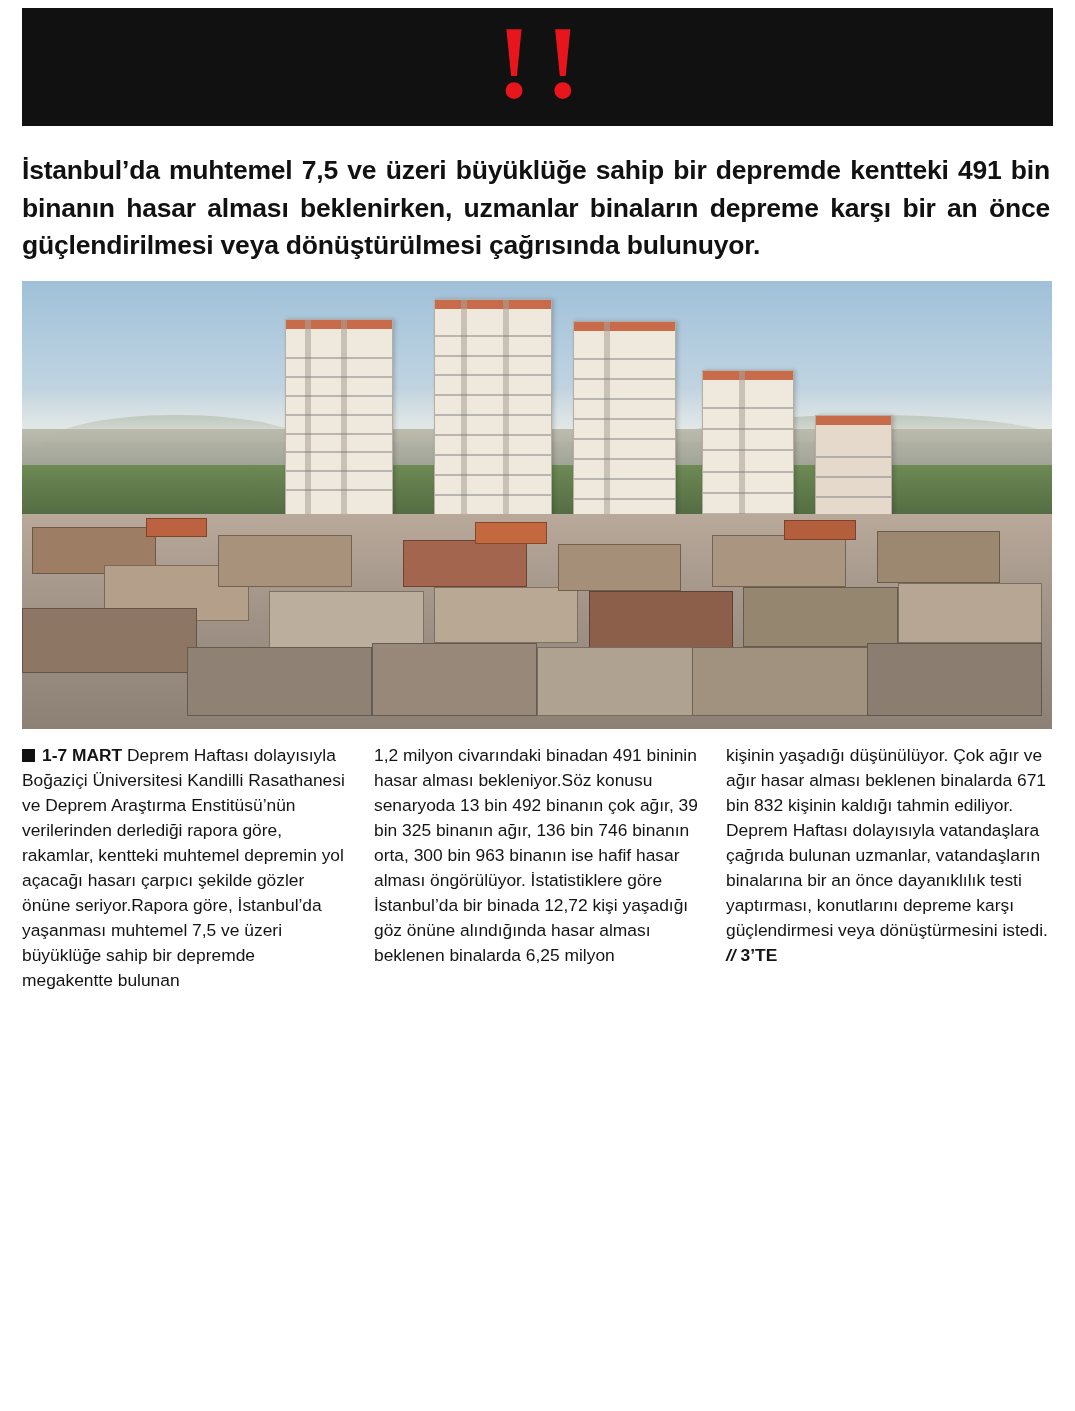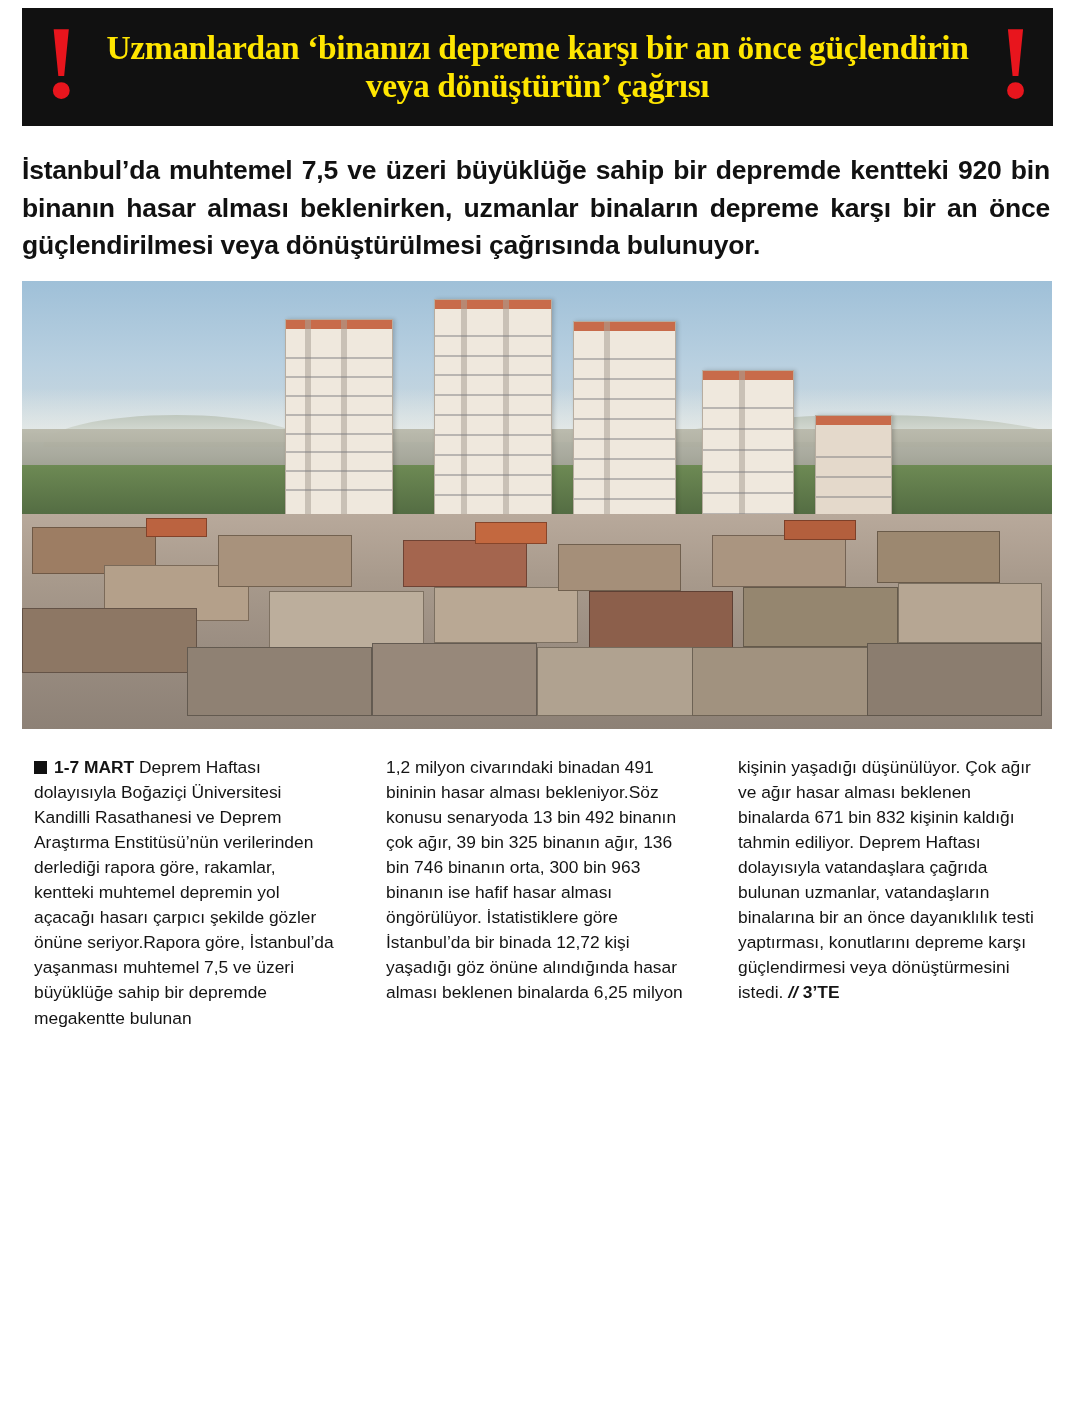--- a/index.html
+++ b/index.html
@@ -193,21 +193,21 @@
     gap: 26px;
     font-family: "Liberation Sans", sans-serif;
     font-size: 17.4px;
     line-height: 1.44;
     color: #141414;
   }
   .col {
     flex: 1 1 0;
     text-align: left;
   }
-  .col p { margin: 12px; }
+  .col p { margin: 0; }
   .lead-square {
     display: inline-block;
     width: 13px;
     height: 13px;
     background: #111111;
     margin-right: 7px;
     position: relative;
     top: 1px;
   }
   .lead-date {
@@ -222,26 +222,25 @@
     font-style: normal;
   }
 </style>
 </head>
 <body>
 
 <div class="page">
 
   <div class="kicker">
     <div class="kicker-bang">!</div>
-    <div class="kicker-text">Uzmanlardan ‘binanızı depreme karşı bir an önce güçlendirin veya dönüştürün’ çağrısı</div>
     <div class="kicker-bang">!</div>
   </div>
 
 
-  <div class="standfirst">İstanbul’da muhtemel 7,5 ve üzeri büyüklüğe sahip bir depremde kentteki 920 bin binanın hasar alması beklenirken, uzmanlar binaların depreme karşı bir an önce güçlendirilmesi veya dönüştürülmesi çağrısında bulunuyor.</div>
+  <div class="standfirst">İstanbul’da muhtemel 7,5 ve üzeri büyüklüğe sahip bir depremde kentteki 491 bin binanın hasar alması beklenirken, uzmanlar binaların depreme karşı bir an önce güçlendirilmesi veya dönüştürülmesi çağrısında bulunuyor.</div>
 
   <div class="photo-wrap">
     <div class="photo">
       <div class="sky"></div>
       <div class="far-hill" style="left:2%;width:26%;"></div>
       <div class="far-hill" style="left:62%;width:40%;"></div>
       <div class="sky-haze"></div>
       <div class="far-city"></div>
       <div class="greenbelt"></div>
 

